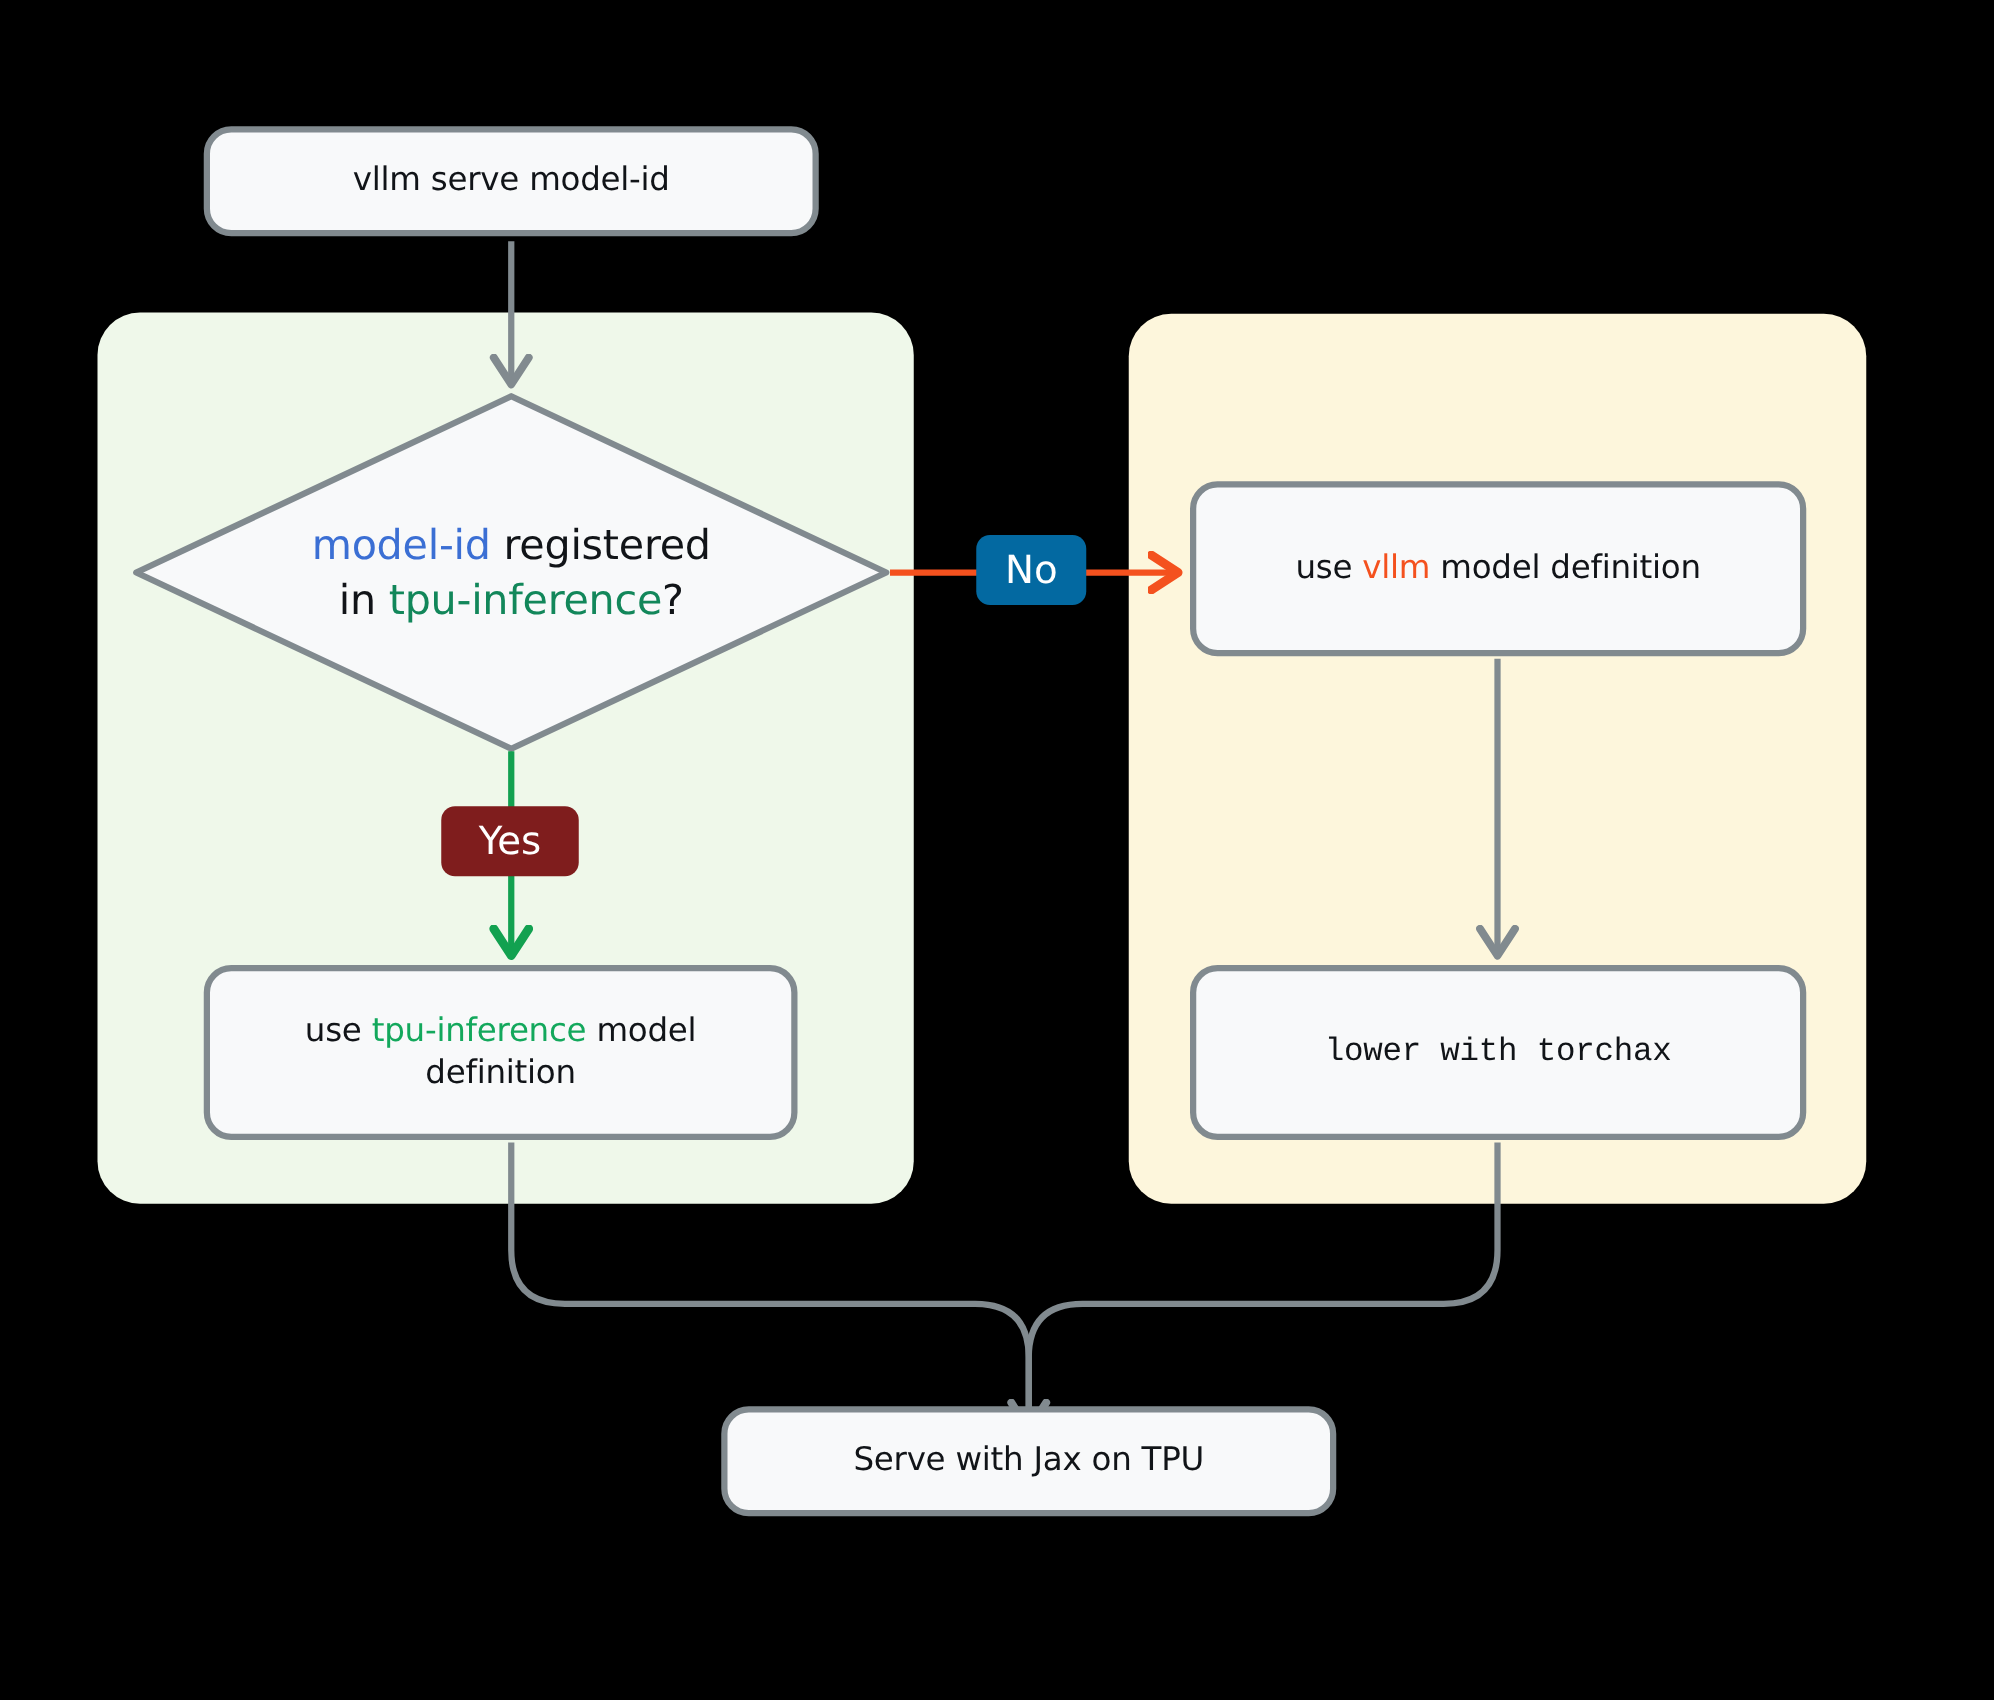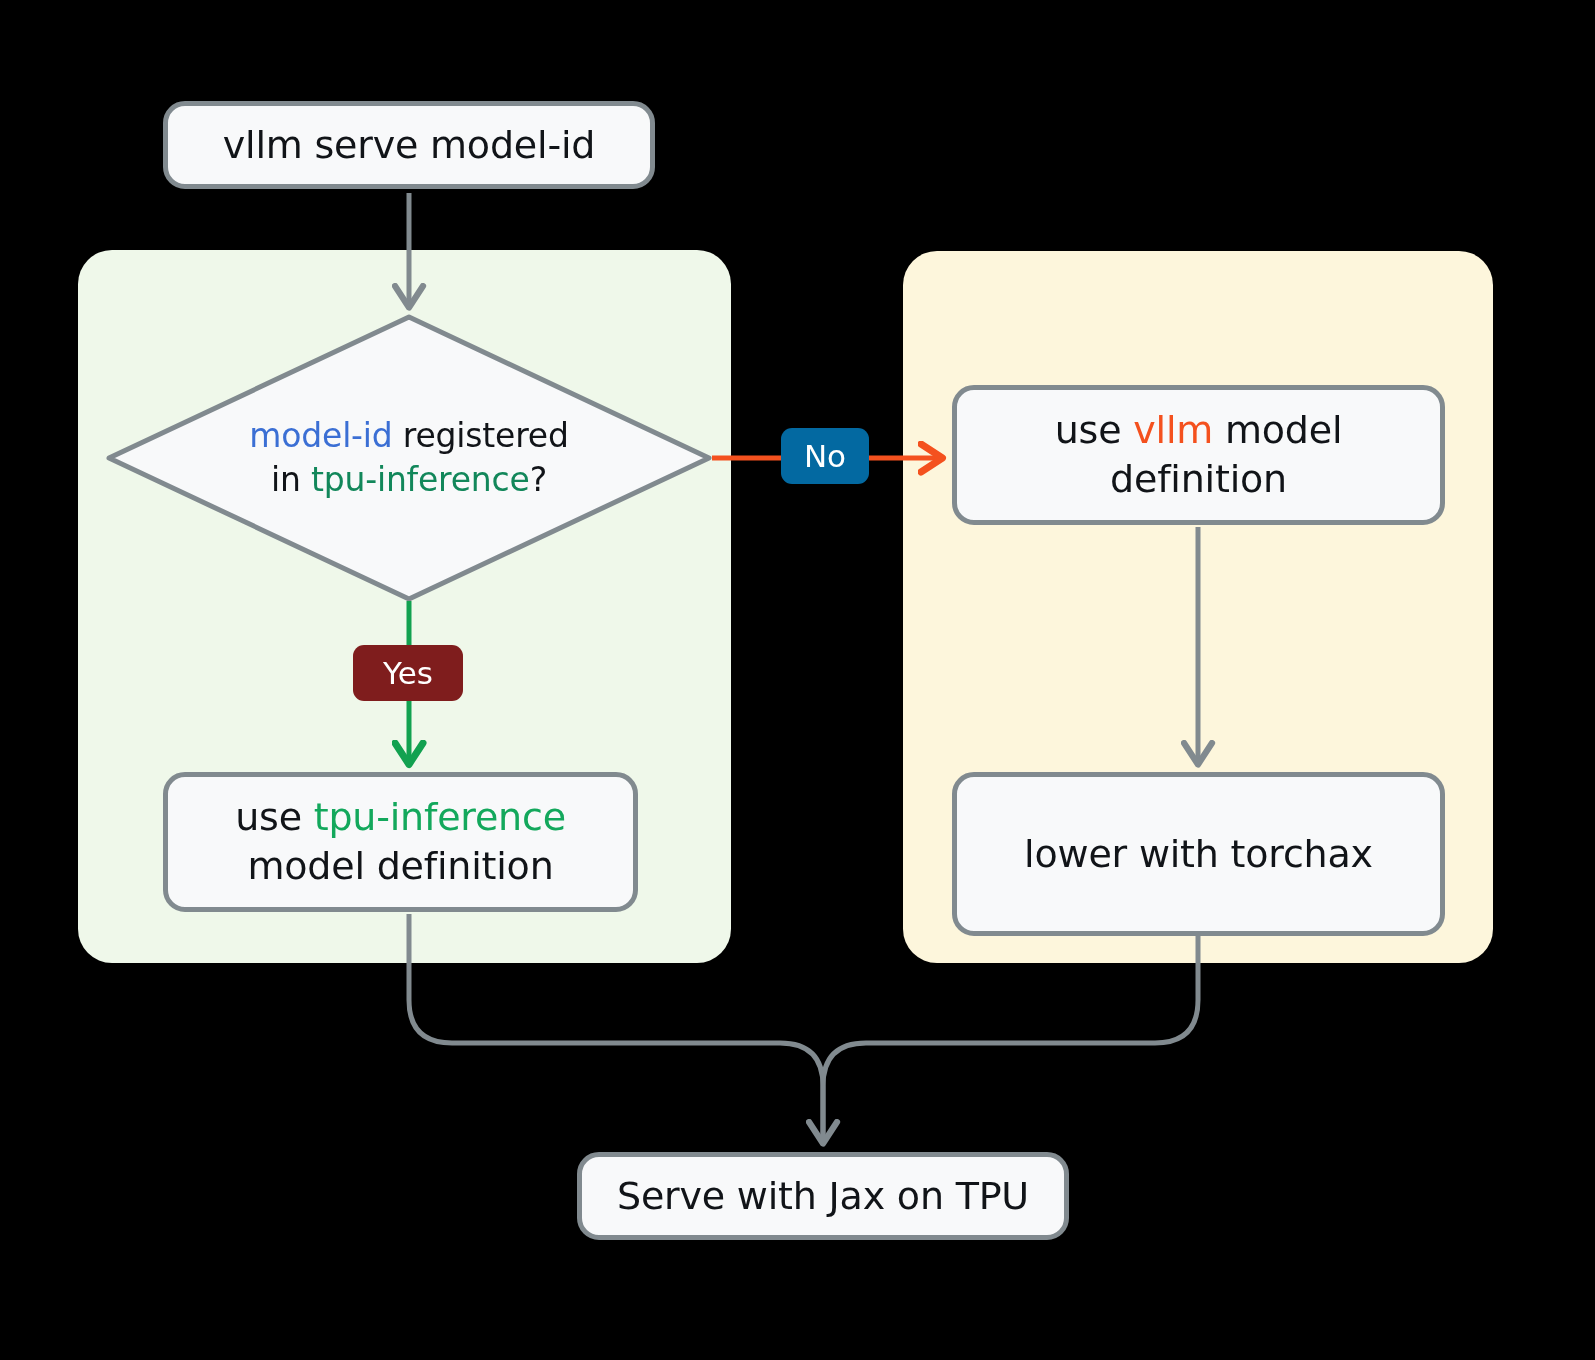--- a/index.html
+++ b/index.html
@@ -31,21 +31,21 @@
     position: absolute;
     box-sizing: border-box;
     background: #F8F9FA;
     border: 5px solid #818a8f;
     border-radius: 22px;
     display: flex;
     align-items: center;
     justify-content: center;
     text-align: center;
     color: #111418;
-    font-size: 38px;
+    font-size: 26px;
     font-weight: 500;
     letter-spacing: -0.2px;
     line-height: 1.28;
     padding: 6px 18px;
   }
   .node-text { display: block; }
   .diamond-wrap {
     position: absolute;
   }
   .diamond-label {
@@ -135,27 +135,27 @@
       <span>use </span><span class="kw-green2">tpu-inference</span><span> model definition</span>
     </span>
   </div>
 
   <div class="node" id="node-use-vllm" style="left: 952px; top: 385px; width: 493px; height: 140px;">
     <span class="node-text">
       <span>use </span><span class="kw-orange">vllm</span><span> model definition</span>
     </span>
   </div>
 
-  <div class="node" id="node-torchax" style="left: 952px; top: 772px; width: 493px; height: 164px;">
+  <div class="node" id="node-torchax" style="left: 952px; top: 772px; width: 493px; height: 140px; font-family: Liberation Mono, monospace;">
     <span class="node-text">
       <span>lower with torchax</span><br>
     </span>
   </div>
 
-  <div class="node" id="node-serve" style="left: 577px; top: 1152px; width: 492px; height: 88px;">
+  <div class="node" id="node-serve" style="left: 577px; top: 1125px; width: 492px; height: 88px;">
     <span class="node-text">Serve with Jax on TPU</span>
   </div>
 
   <div class="badge" id="badge-yes" style="left: 353px; top: 645px; width: 110px; height: 56px; background: #7f1d1d; color: rgb(255, 255, 255);">
     <span>Yes</span>
   </div>
   <div class="badge" id="badge-no" style="left: 781px; top: 428px; width: 88px; height: 56px; background: #0369a1; color: rgb(255, 255, 255);">
     <span>No</span>
   </div>
 

